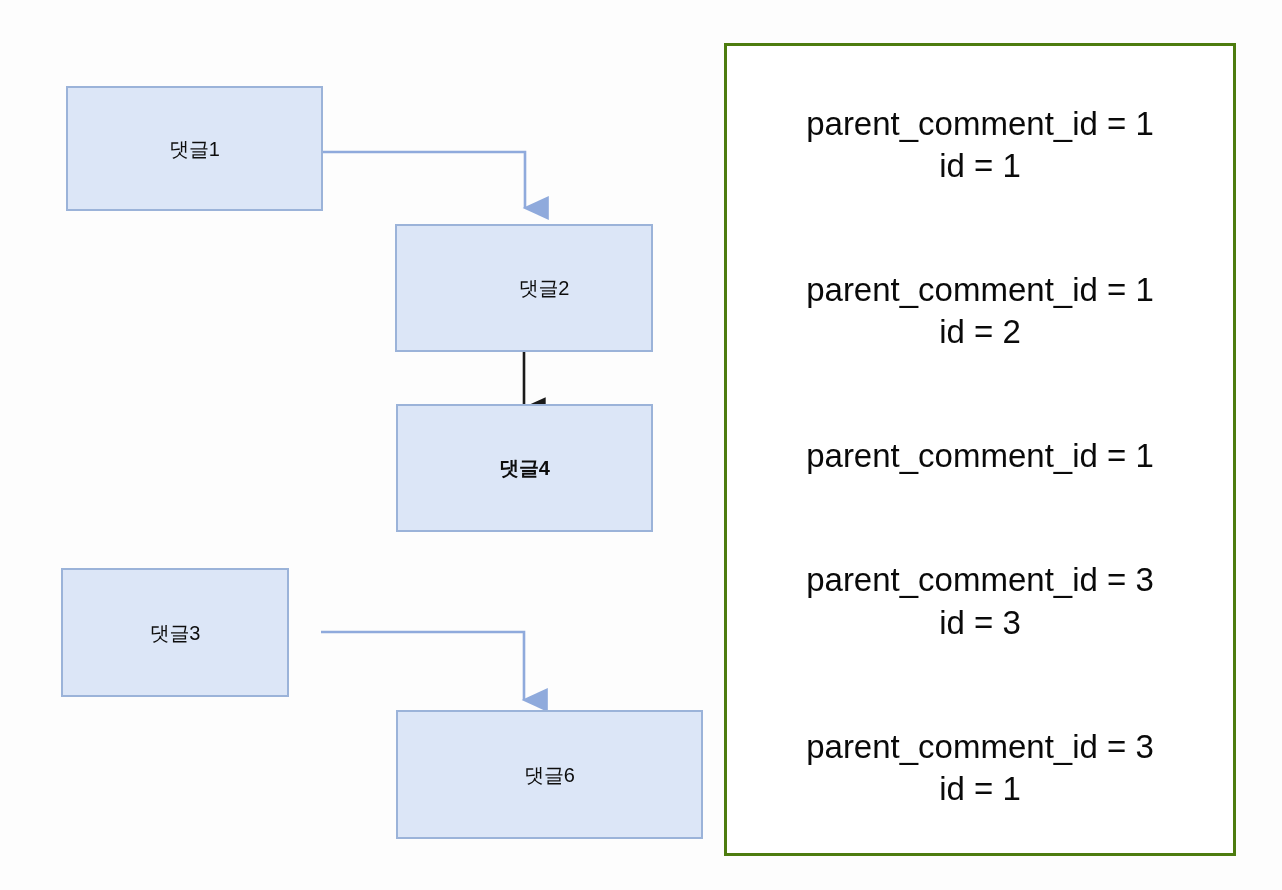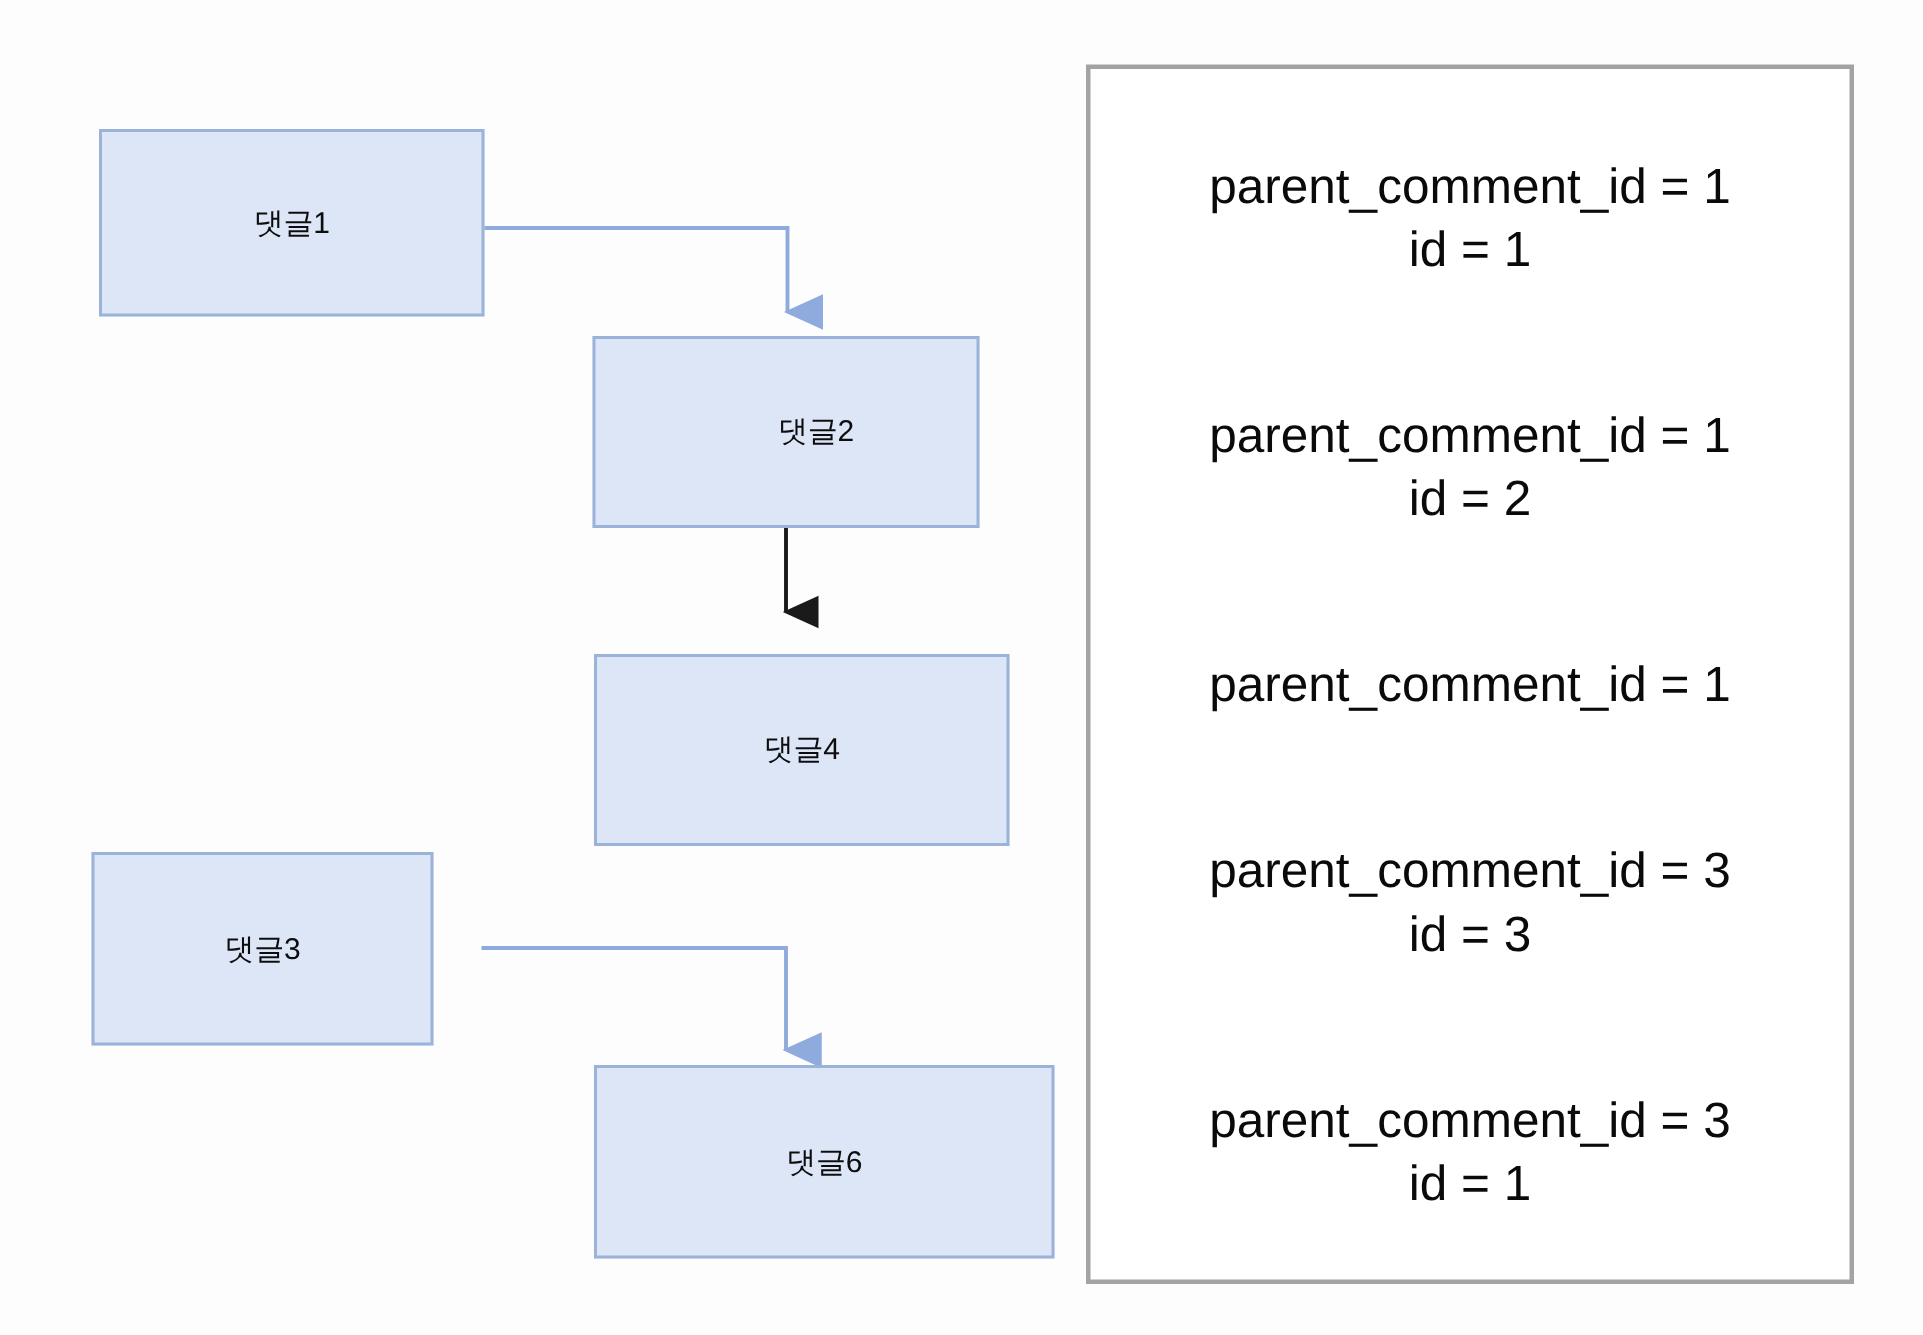--- a/index.html
+++ b/index.html
@@ -32,42 +32,42 @@
     color: #0d0d0d;
     font-size: 20px;
     line-height: 1;
     letter-spacing: -0.2px;
     user-select: none;
   }
   .node span { display: block; }
 
   #node-1 { left: 54px;  top: 86px;  width: 257px; height: 125px; margin-left: 12px; }
   #node-2 { left: 395px; top: 224px; width: 258px; height: 128px; padding-left: 40px; }
-  #node-4 { left: 396px; top: 436px; width: 277px; height: 128px; }
+  #node-4 { left: 396px; top: 404px; width: 257px; height: 128px; font-weight: bold; }
   #node-3 { left: 61px;  top: 568px; width: 228px; height: 129px; }
   #node-6 { left: 396px; top: 710px; width: 307px; height: 129px; }
 
   
   #connectors {
     position: absolute;
     left: 0; top: 0;
     width: 1282px;
     height: 890px;
     pointer-events: none;
   }
 
   
   #data-panel {
     position: absolute;
     left: 724px;
     top: 43px;
     width: 512px;
     height: 813px;
     box-sizing: border-box;
-    border: 3px solid #a3a3a3;
+    border: 3px solid #4d7c0f;
     background: #ffffff;
     display: flex;
     flex-direction: column;
     justify-content: space-around;
     align-items: stretch;
     padding: 16px 10px 2px 10px;
   }
   .record {
     text-align: center;
     color: #0a0a0a;

